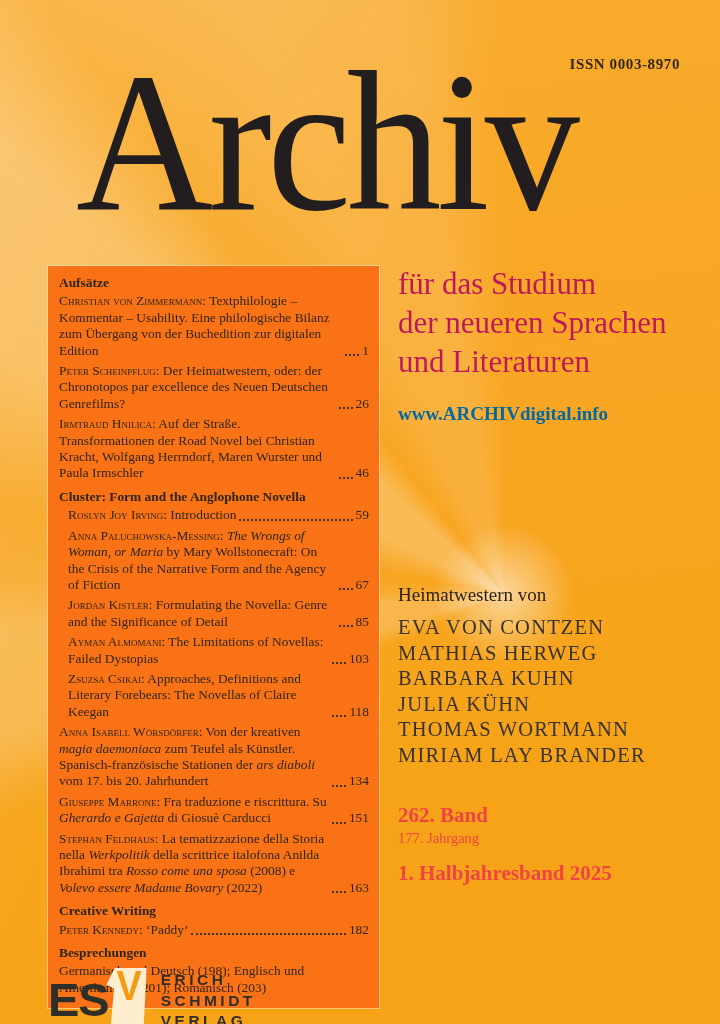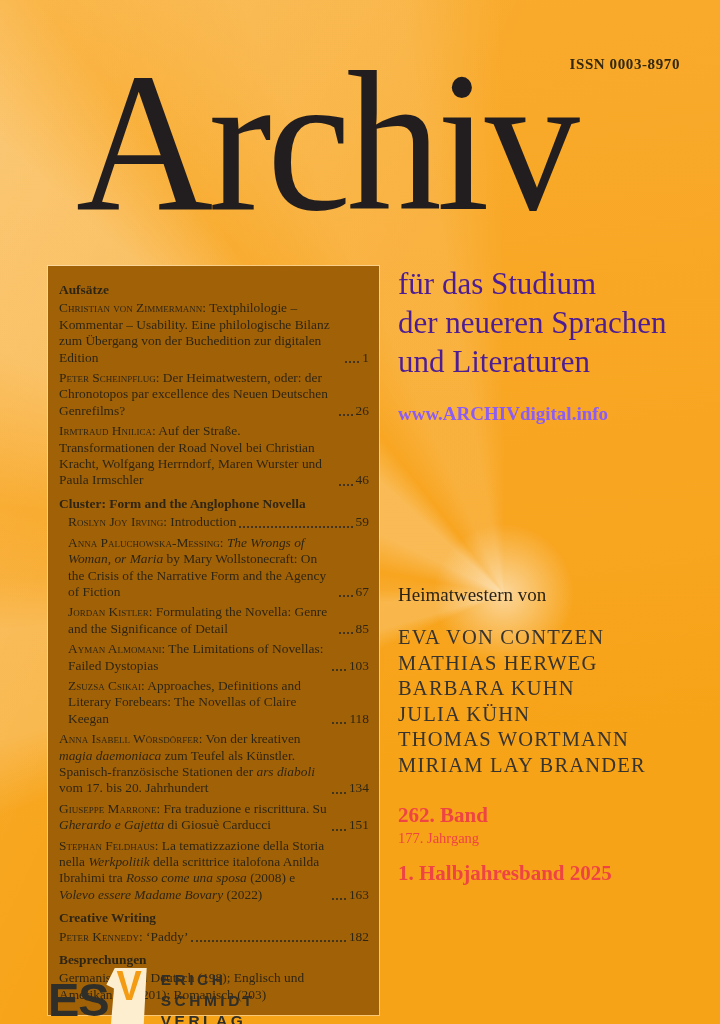--- a/index.html
+++ b/index.html
@@ -31,40 +31,40 @@
   }
   
   .issn{position:absolute;top:56px;right:40px;font-size:15px;letter-spacing:.6px;color:#33280f;font-weight:bold;}
   .journal-title{
     position:absolute;left:76px;top:42px;font-size:200px;line-height:1;
     letter-spacing:-5px;color:#221d1e;transform:scaleX(.95);transform-origin:left top;
   }
   
   .toc-box{
     position:absolute;left:48px;top:266px;width:310px;min-height:620px;
-    background:#a16207;padding:16px 10px 10px 11px;
+    background:#f97316;padding:9px 10px 10px 11px;
     box-shadow:0 0 0 1px rgba(250,231,196,.55);
     font-size:13.4px;line-height:16.4px;color:#2f2514;font-family:Liberation Serif, serif;
   }
   .toc-heading{font-weight:bold;margin:7px 0 2px;}
   .toc-heading:first-child{margin-top:0;}
   .toc-entry{display:flex;align-items:flex-end;margin:2px 0 4px;}
   .toc-entry.indent{padding-left:9px;}
   .toc-entry .t{flex:0 1 auto;}
   .toc-entry .dots{flex:1 1 14px;min-width:14px;border-bottom:2px dotted #42351f;margin:0 3px 3px 3px;}
   .toc-entry .pg{flex:0 0 auto;}
   .toc-text{margin:1px 0 2px;}
   .sc{font-variant:small-caps;}
   .it{font-style:italic;}
   
-  .subtitle{position:absolute;left:398px;top:264px;font-size:31px;line-height:39px;color:#4c1d95;}
-  .website{position:absolute;left:398px;top:403px;font-size:19px;font-weight:bold;color:#8b5cf6;}
+  .subtitle{position:absolute;left:398px;top:264px;font-size:31px;line-height:39px;color:#be185d;}
+  .website{position:absolute;left:398px;top:403px;font-size:19px;font-weight:bold;color:#0369a1;}
   .editors{position:absolute;left:398px;top:584px;}
   .editors .label{font-size:19px;color:#2b2317;}
-  .editors .names{margin-top:19px;font-size:20.5px;line-height:25.5px;letter-spacing:1.2px;color:#37332e;}
+  .editors .names{margin-top:9px;font-size:20.5px;line-height:25.5px;letter-spacing:1.2px;color:#37332e;}
   .edition{position:absolute;left:398px;top:803px;color:#ef4444;}
   .edition .band{font-size:21px;font-weight:bold;}
   .edition .jahrgang{font-size:14.5px;margin-top:2px;}
   .edition .halb{font-size:21px;font-weight:bold;margin-top:14px;}
   
   .publisher{position:absolute;left:48px;top:920px;display:flex;align-items:flex-start;
     font-family:"Liberation Sans",sans-serif;color:#2f2e29;margin-top:48px;}
   .logo-es{font-size:47px;font-weight:bold;letter-spacing:-1px;line-height:64px;z-index:2;}
   .logo-flag{
     width:42px;height:64px;background:#fdeed0;margin-left:-4px;position:relative;z-index:1;

